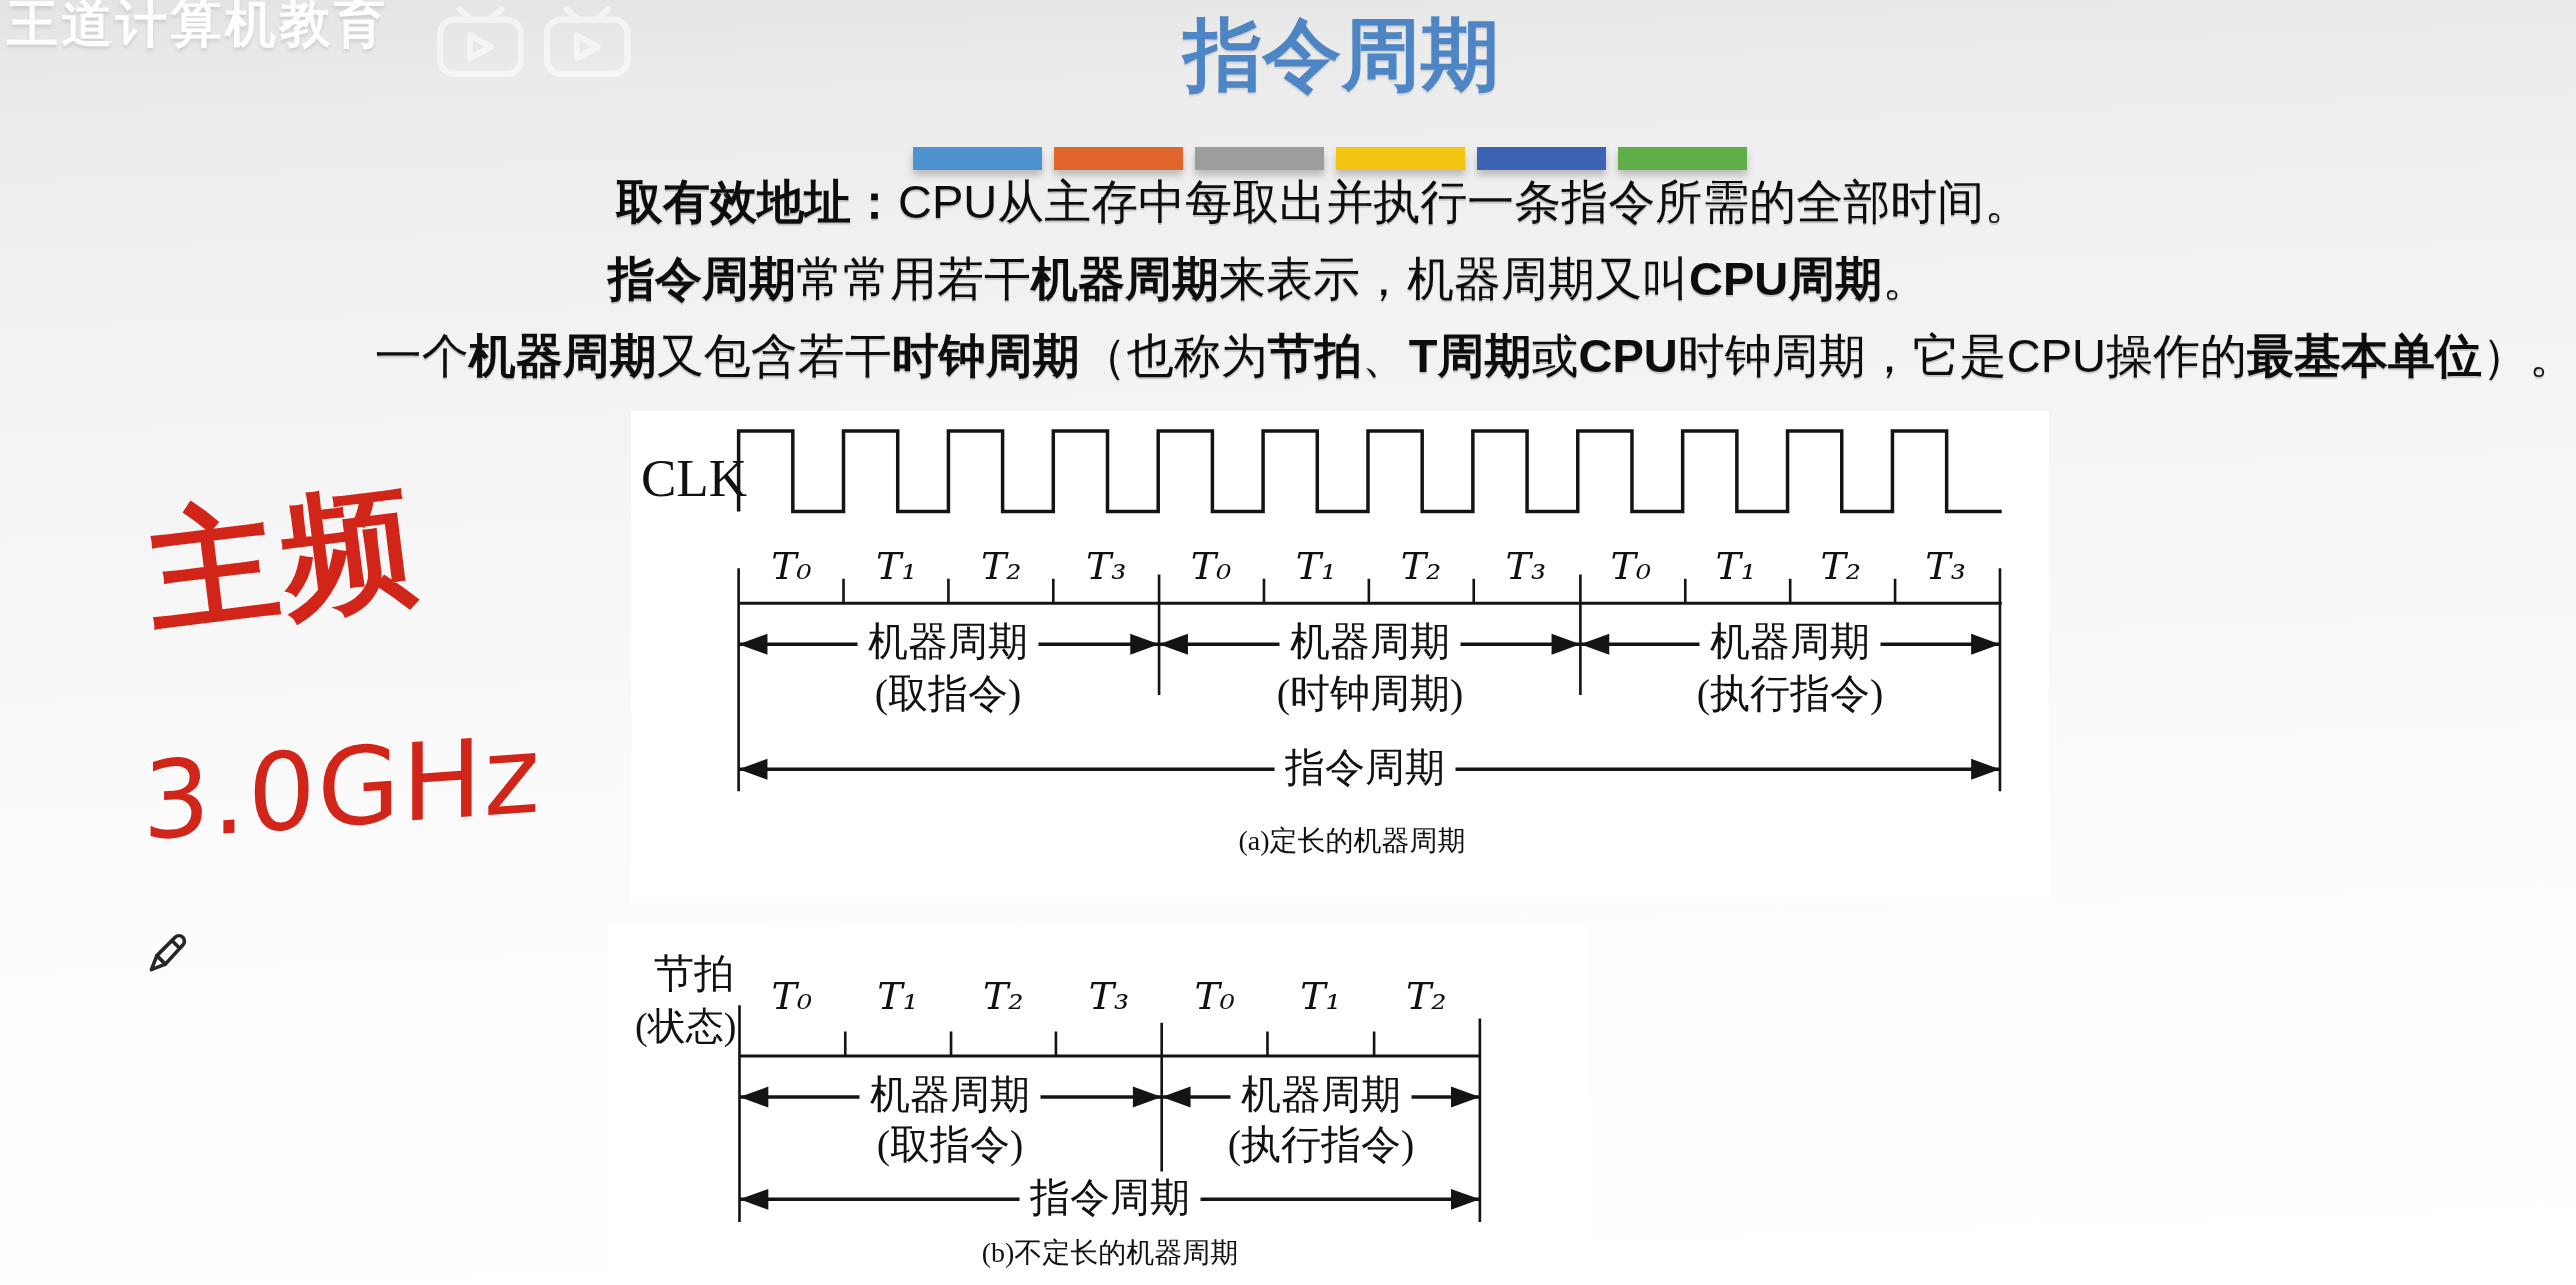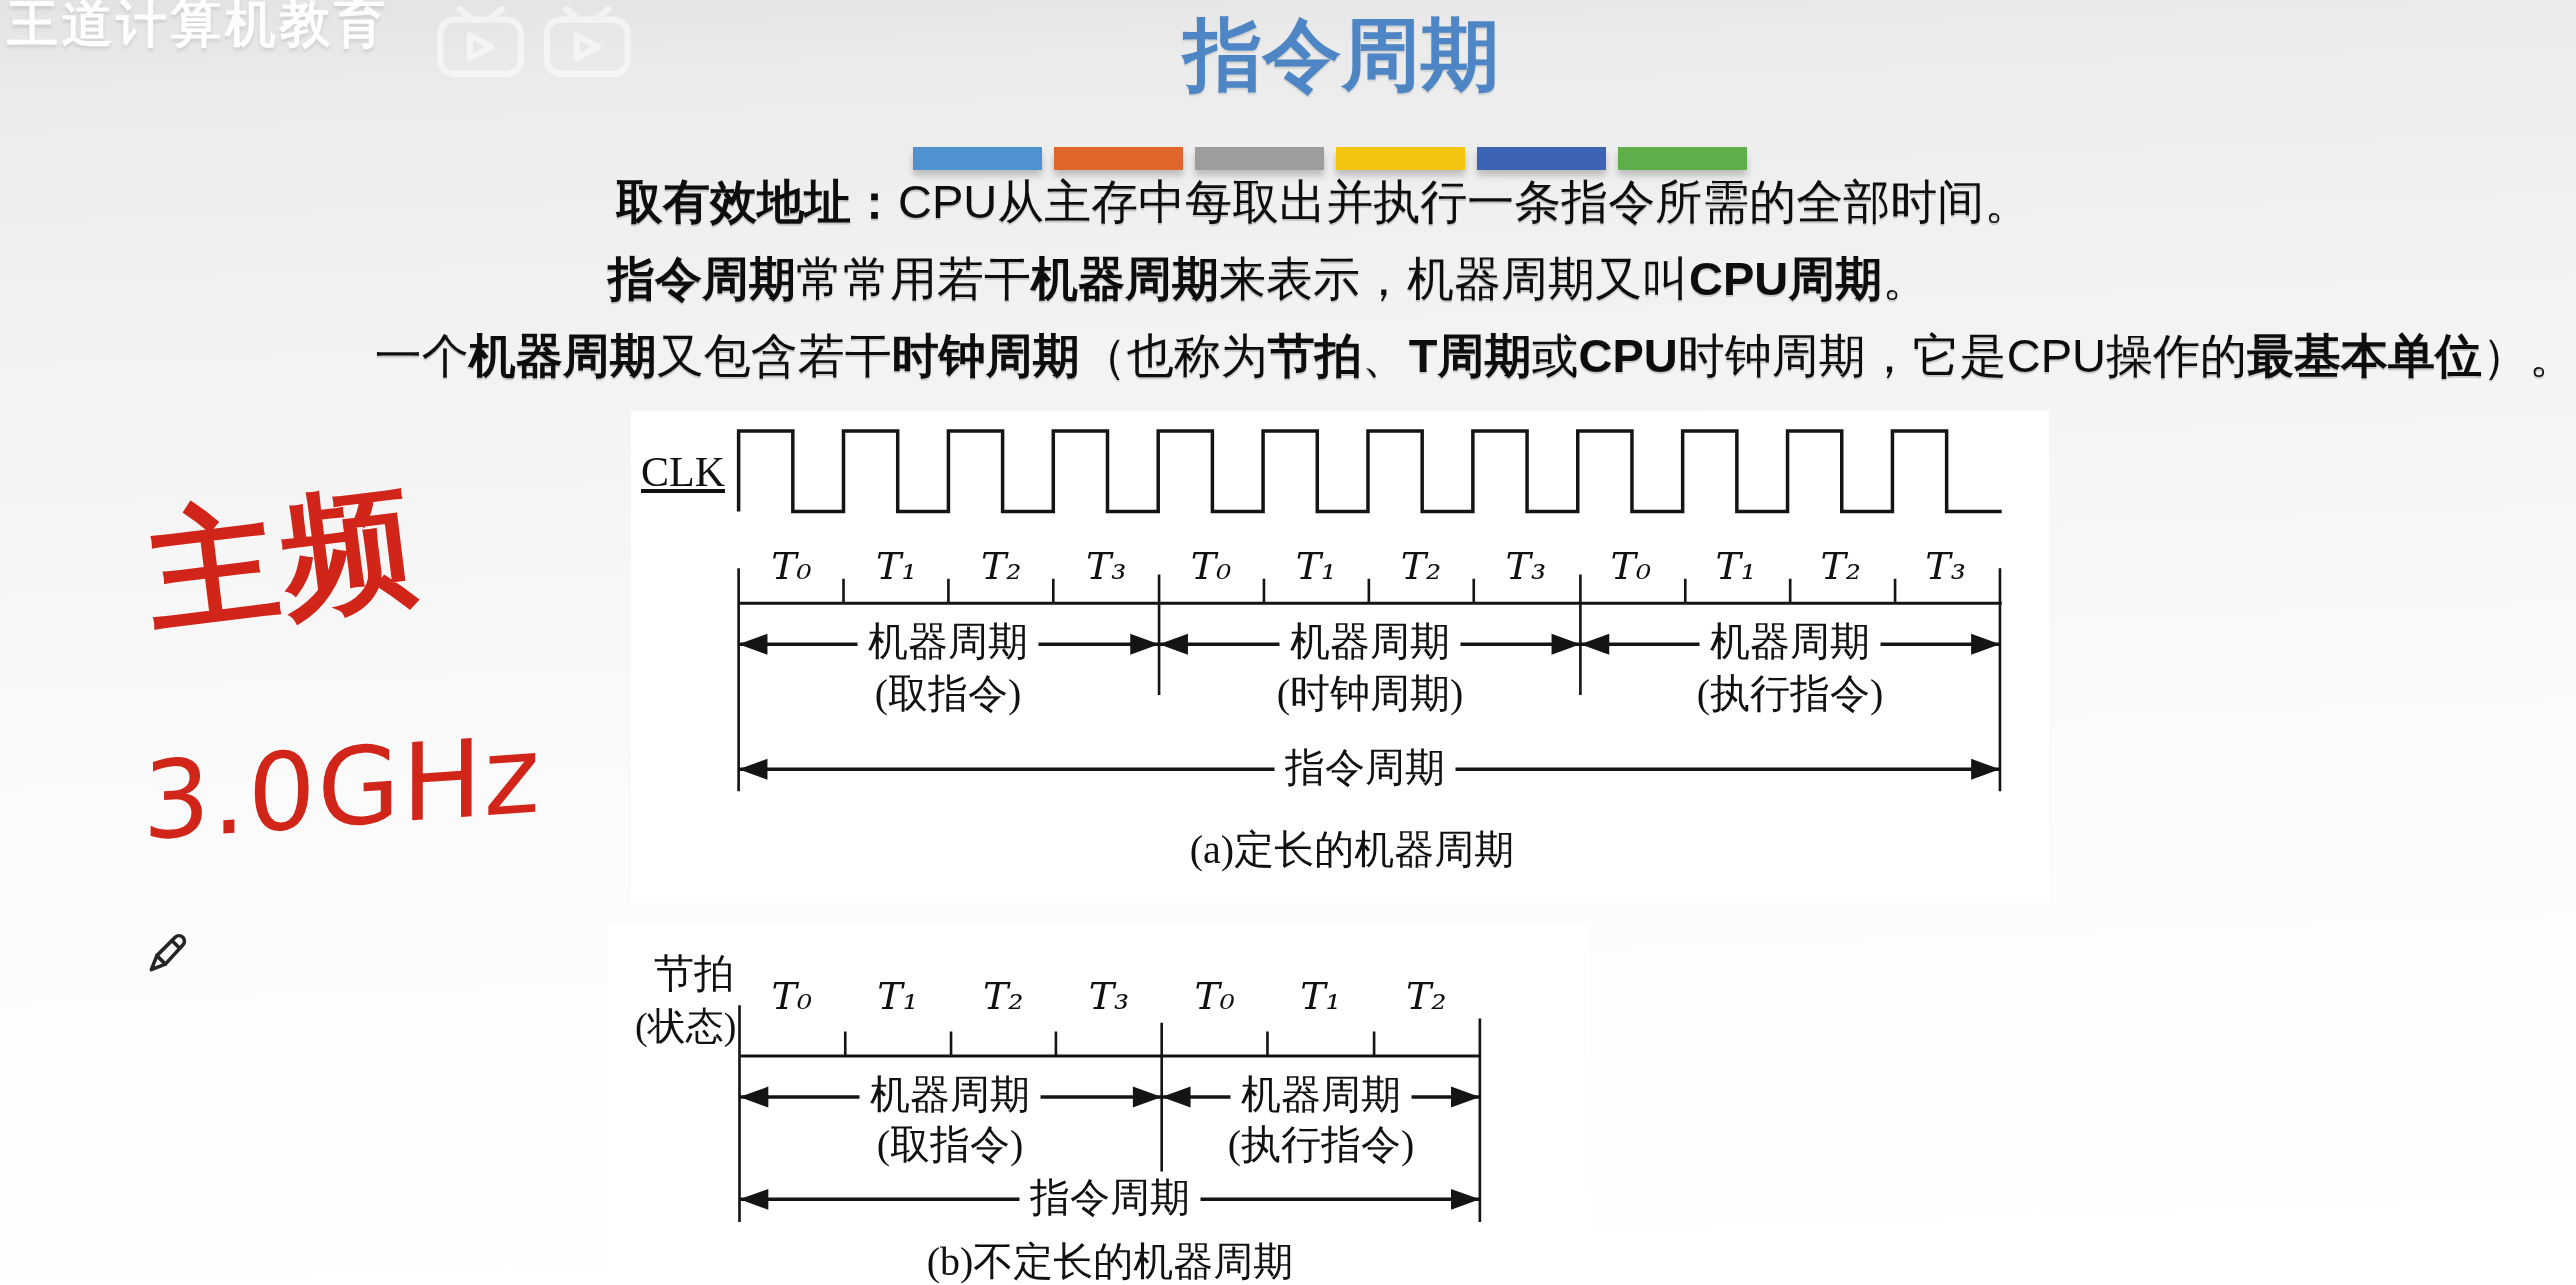--- a/index.html
+++ b/index.html
@@ -37,21 +37,21 @@
   .panel { background:#ffffff; }
   
   .fig-text { font-family:"Liberation Serif", serif; font-size:40px; line-height:1.15; color:#111; white-space:nowrap; }
   .fig-label-bg { background:#ffffff; padding:0 10.5px; }
   .centerx { transform:translateX(-50%); }
   .t-row { display:flex; }
   .t-cell {
     font-family:"DejaVu Serif", serif; font-style:italic; font-size:38px;
     text-align:center; color:#111;
   }
-  .caption { font-family:"Liberation Serif", serif; font-size:40px; color:#111; }
+  .caption { font-family:"Liberation Serif", serif; font-size:28px; color:#111; }
   
   .ink { font-family:"DejaVu Sans", sans-serif; white-space:nowrap; }
   .ink-term { left:147px; top:472px; font-size:131px; font-weight:bold; transform:rotate(-7deg); letter-spacing:5.2px; }
   .ink-value { left:142px; top:726px; font-size:107px; transform:rotate(-4deg) skewX(-4deg); letter-spacing:1.7px; }
   svg.overlay { position:absolute; left:0; top:0; pointer-events:none; }
 </style>
 </head>
 <body>
 
 <div class="abs panel" style="left:631px; top:411px; width:1418px; height:491px;"></div>
@@ -126,21 +126,21 @@
     <path stroke-width="3" d="M846 1150 V1398 M1693 1165 V1398 M1329 1170 V1340"></path>
   </g>
 
   <g stroke="#141414" stroke-width="4">
     <line x1="846" y1="1255" x2="1329" y2="1255" marker-start="url(#ah)" marker-end="url(#ah)"></line>
     <line x1="1329" y1="1255" x2="1693" y2="1255" marker-start="url(#ah)" marker-end="url(#ah)"></line>
     <line x1="846" y1="1372" x2="1693" y2="1372" marker-start="url(#ah)" marker-end="url(#ah)"></line>
   </g>
 </svg>
 
-<div class="abs fig-text" style="left:641px; top:448px; font-size:42px;text-decoration:underline;">CLK</div>
+<div class="abs fig-text" style="left:641px; top:448px; font-size:53px;">CLK</div>
 
 <div class="abs t-row" style="left:739px; top:544px; width:1259px;">
   <span class="t-cell" style="width:105px">T₀</span>
   <span class="t-cell" style="width:105px">T₁</span>
   <span class="t-cell" style="width:105px">T₂</span>
   <span class="t-cell" style="width:105px">T₃</span>
   <span class="t-cell" style="width:105px">T₀</span>
   <span class="t-cell" style="width:105px">T₁</span>
   <span class="t-cell" style="width:105px">T₂</span>
   <span class="t-cell" style="width:105px">T₃</span>

